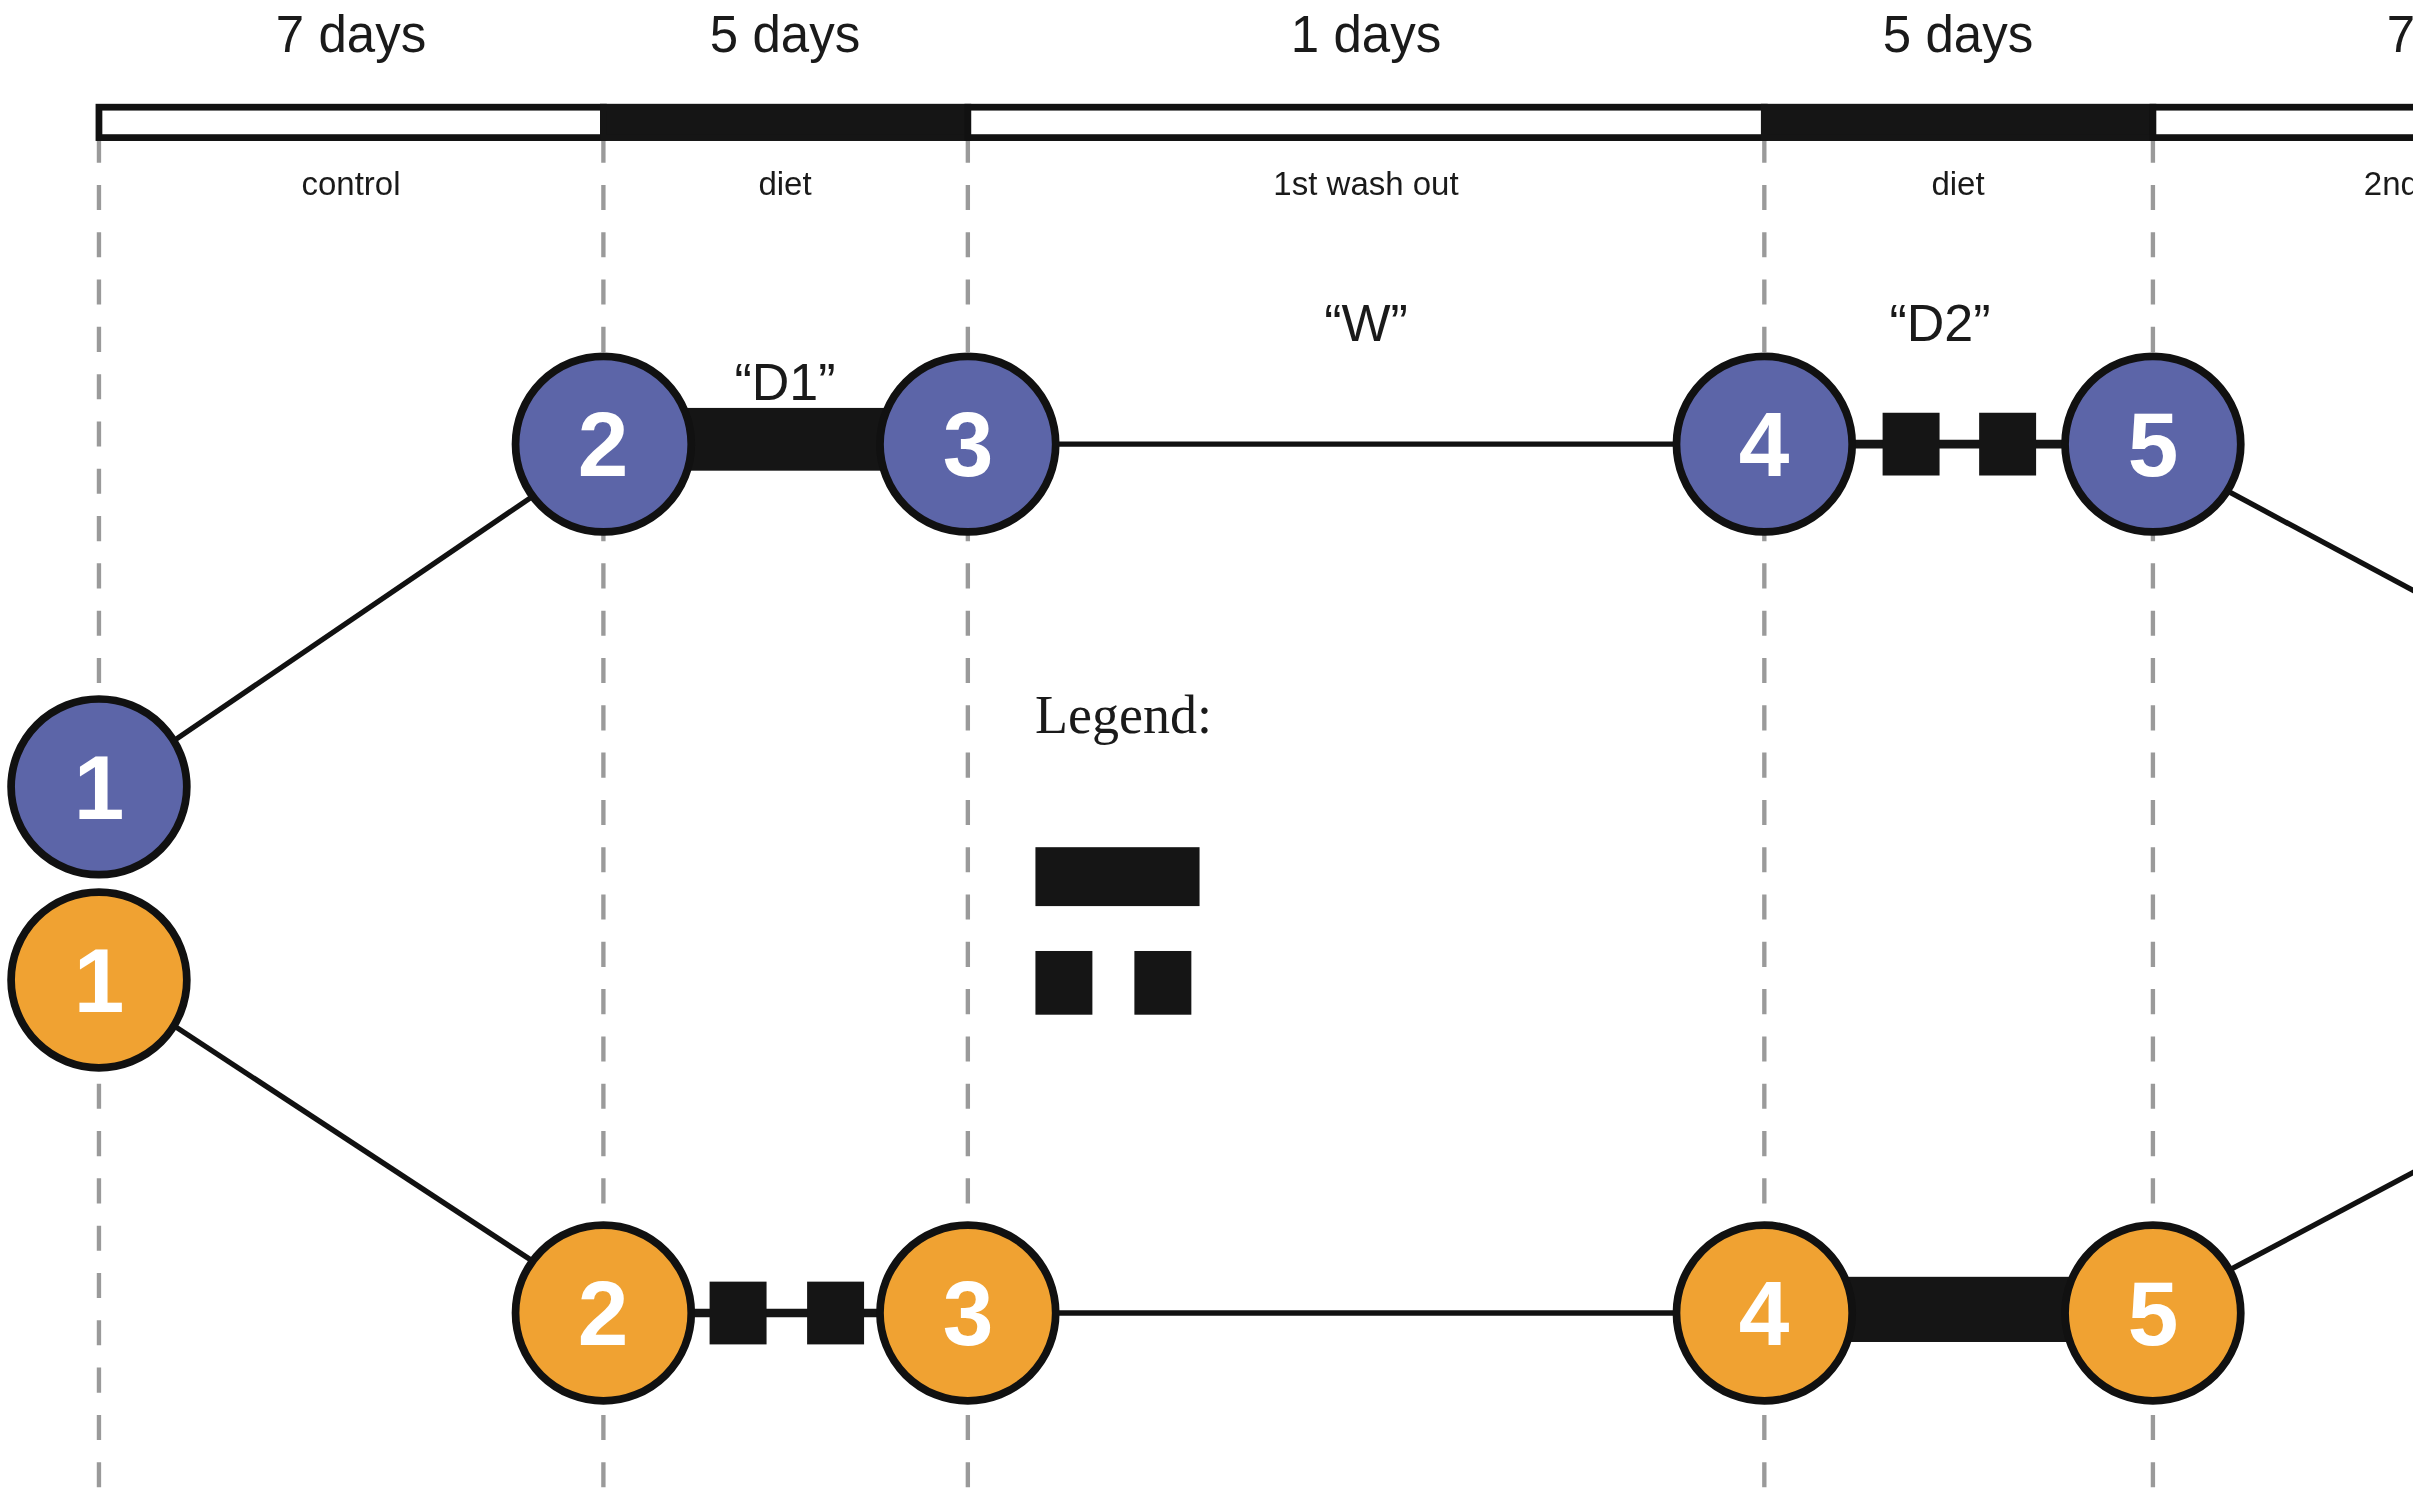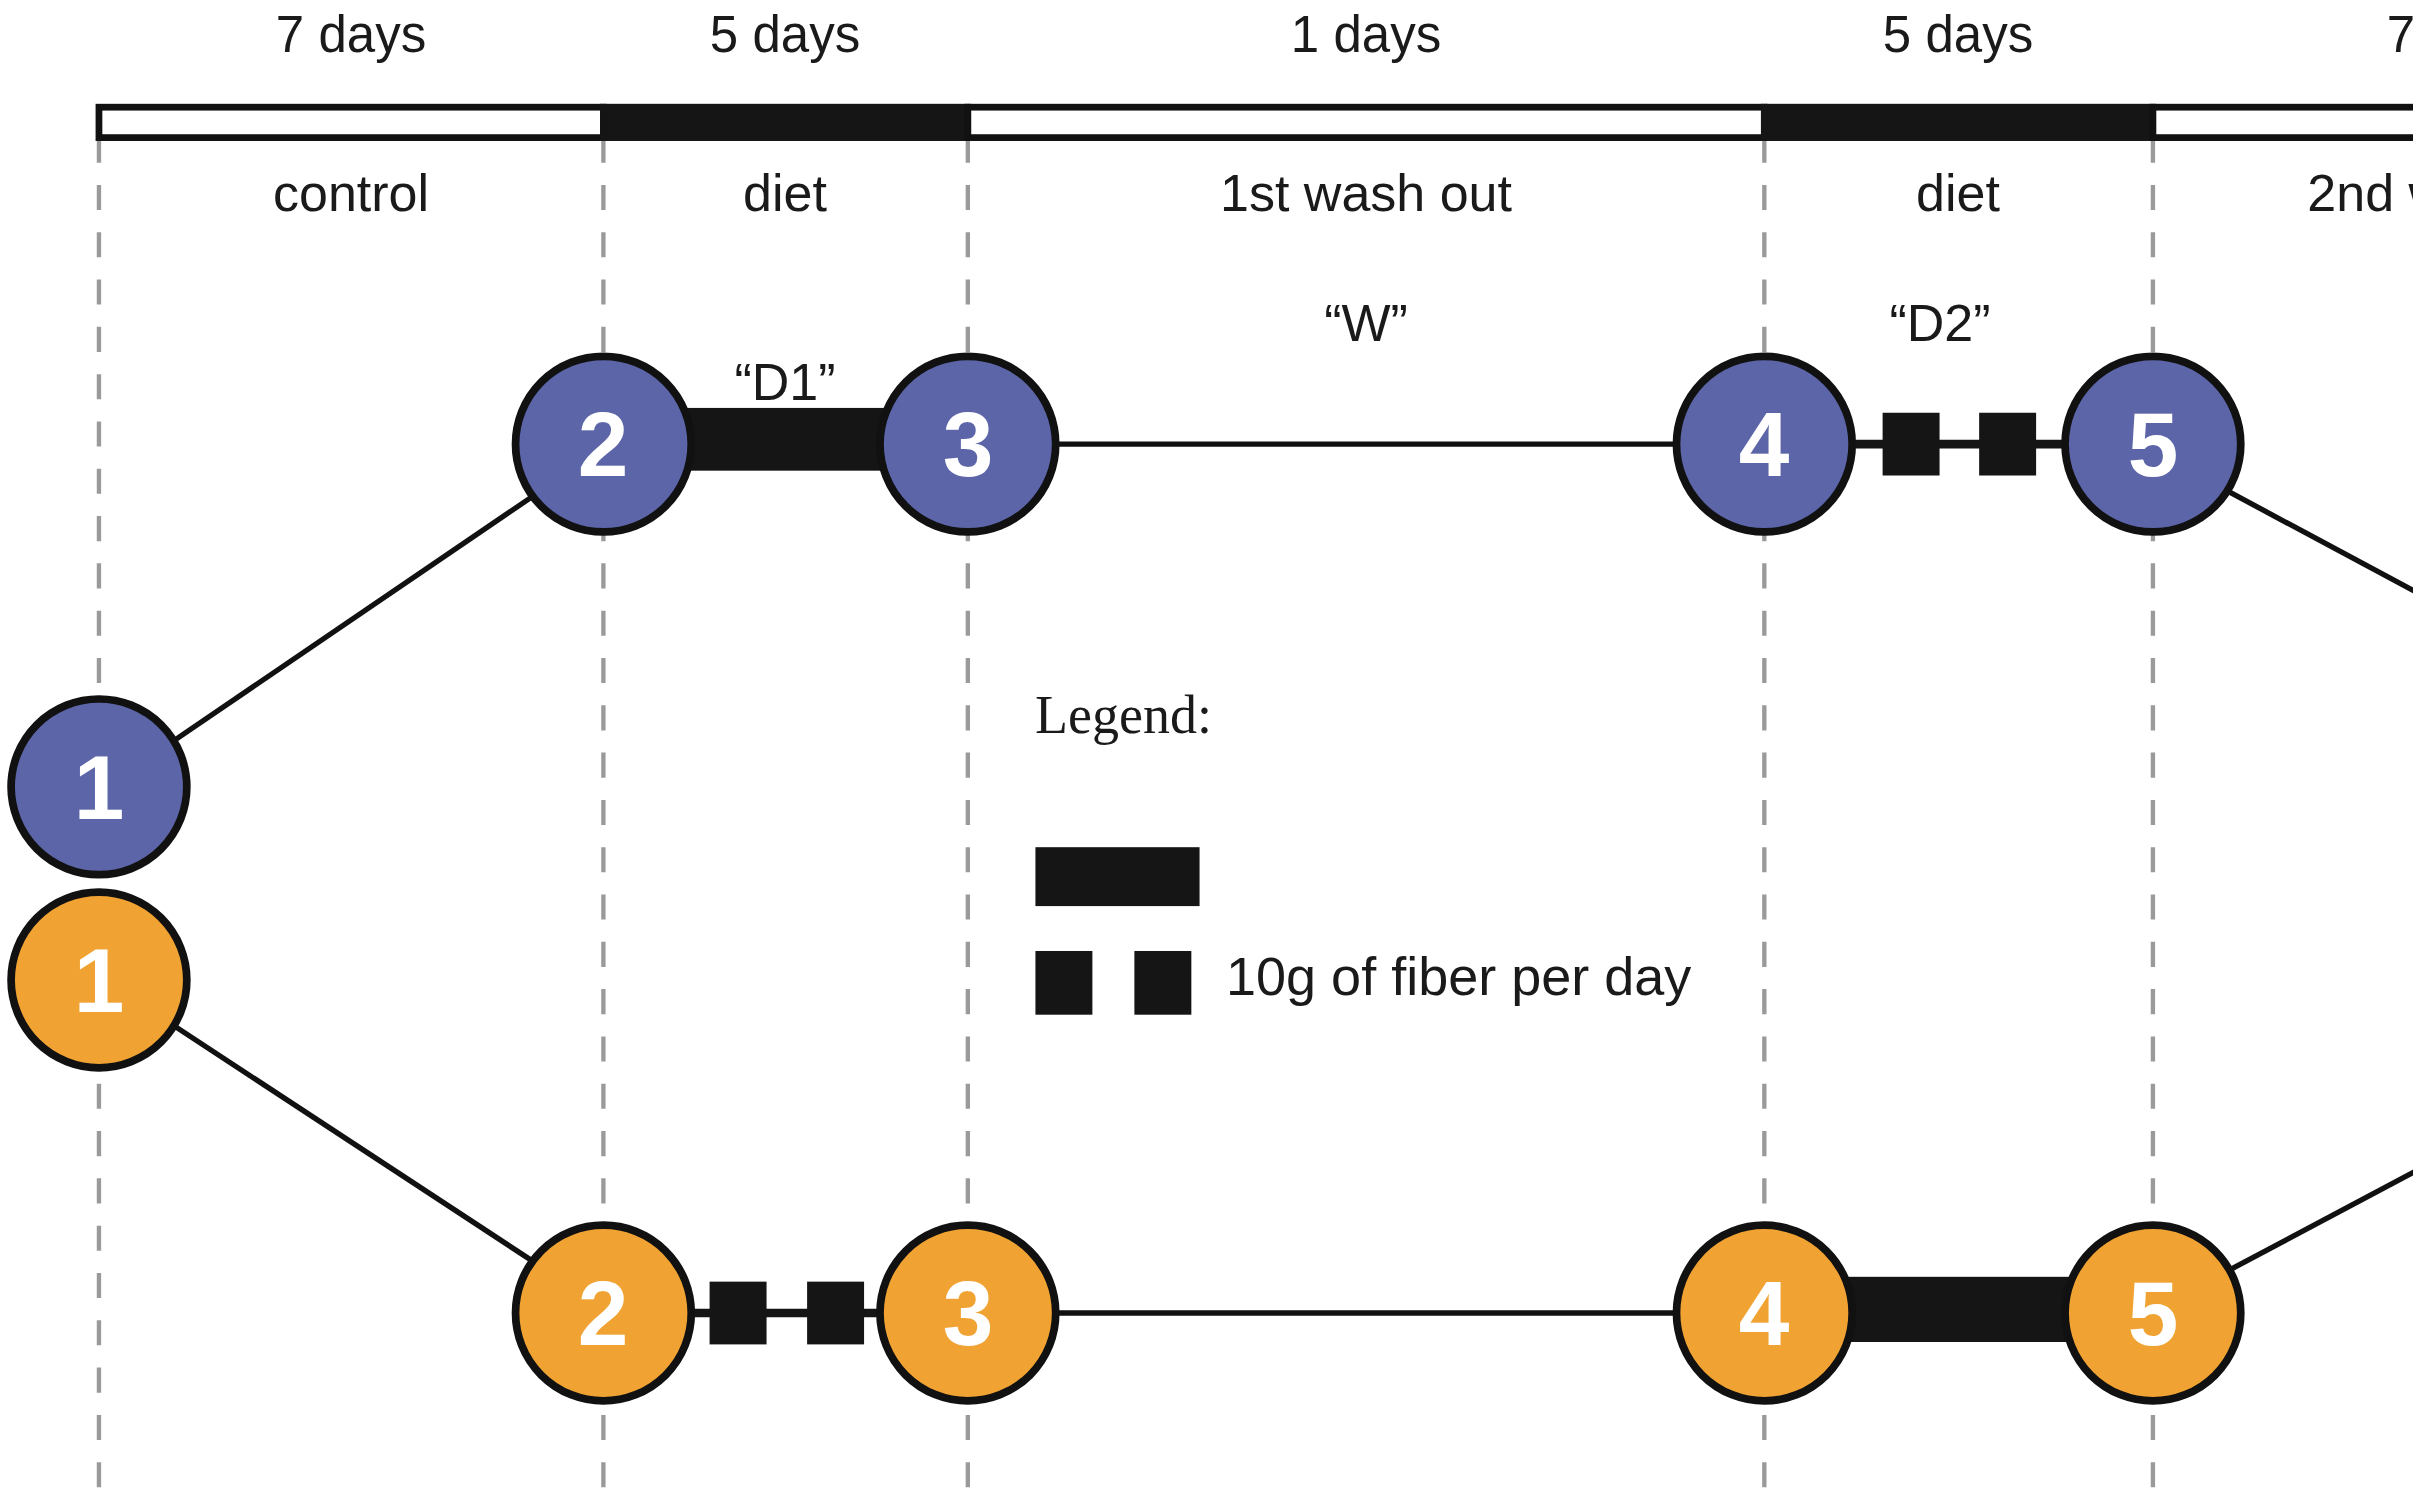--- a/index.html
+++ b/index.html
@@ -5,21 +5,21 @@
 <style>
   html,body{margin:0;padding:0;background:#fff;}
   body{
     font-family:"Liberation Sans","DejaVu Sans",sans-serif;
     width:2877px;height:1510px;overflow:hidden;
   }
   #stage{position:relative;width:2877px;height:1510px;background:#fff;}
   #svg{position:absolute;top:0;left:0;width:2877px;height:1510px;}
   .txt{position:absolute;color:#1a1a1a;white-space:nowrap;line-height:1;}
   .duration{font-size:51px;transform:translate(-50%,0);}
-  .stage-label{font-size:52px;transform:translate(-50%,0);}
+  .stage-label{font-size:33px;transform:translate(-50%,0);}
   .code-label{font-size:52px;transform:translate(-50%,0);}
   .legend-title{font-size:54px;font-family:Liberation Serif, serif;}
   .legend-item{font-size:54px;}
   .nodenum{
     position:absolute;color:#ffffff;font-size:91px;font-weight:bold;
     transform:translate(-50%,-50%);line-height:1;
   }
 </style>
 </head>
 <body>
@@ -104,21 +104,20 @@
   <div class="txt stage-label" style="left:785px;top:167px;">diet</div>
   <div class="txt stage-label" style="left:1366px;top:167px;">1st wash out</div>
   <div class="txt stage-label" style="left:1958px;top:167px;">diet</div>
   <div class="txt stage-label" style="left:2462px;top:167px;">2nd wash out</div>
 
   <div class="txt code-label" style="left:785px;top:308px;margin-top:48px;">“D1”</div>
   <div class="txt code-label" style="left:1366px;top:297px;">“W”</div>
   <div class="txt code-label" style="left:1940px;top:297px;">“D2”</div>
 
   <div class="txt legend-title" style="left:1035px;top:688px;">Legend:</div>
-  <div class="txt legend-item" style="left:1226px;top:949px;">10g of fiber per day</div>
 
   <div class="nodenum" style="left:99px;top:787px;">1</div>
   <div class="nodenum" style="left:603px;top:444px;">2</div>
   <div class="nodenum" style="left:968px;top:444px;">3</div>
   <div class="nodenum" style="left:1764px;top:444px;">4</div>
   <div class="nodenum" style="left:2153px;top:444px;">5</div>
 
   <div class="nodenum" style="left:99px;top:980px;">1</div>
   <div class="nodenum" style="left:603px;top:1313px;">2</div>
   <div class="nodenum" style="left:968px;top:1313px;">3</div>

